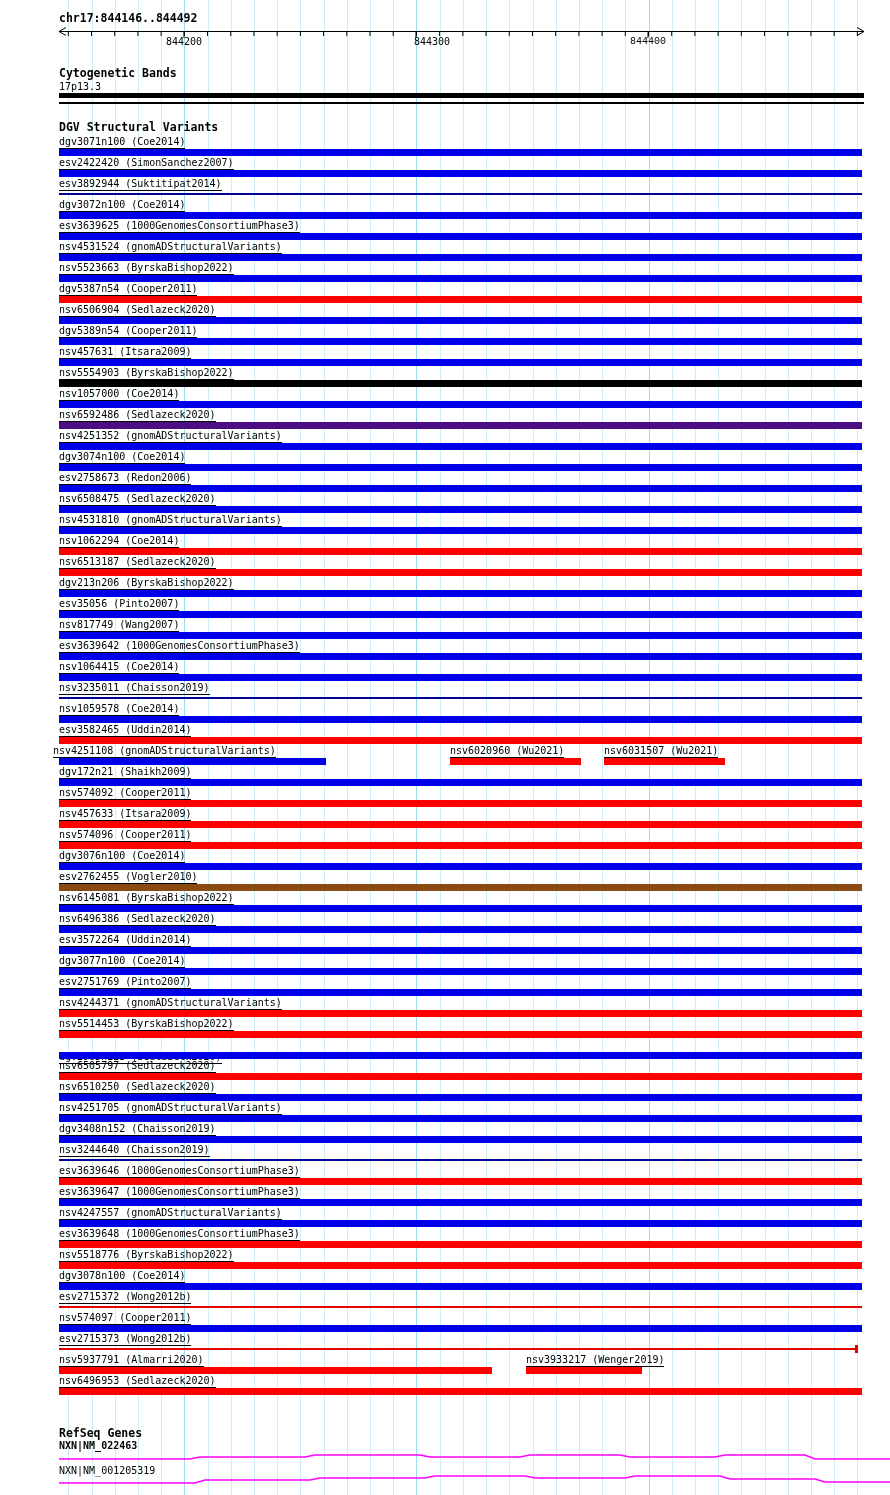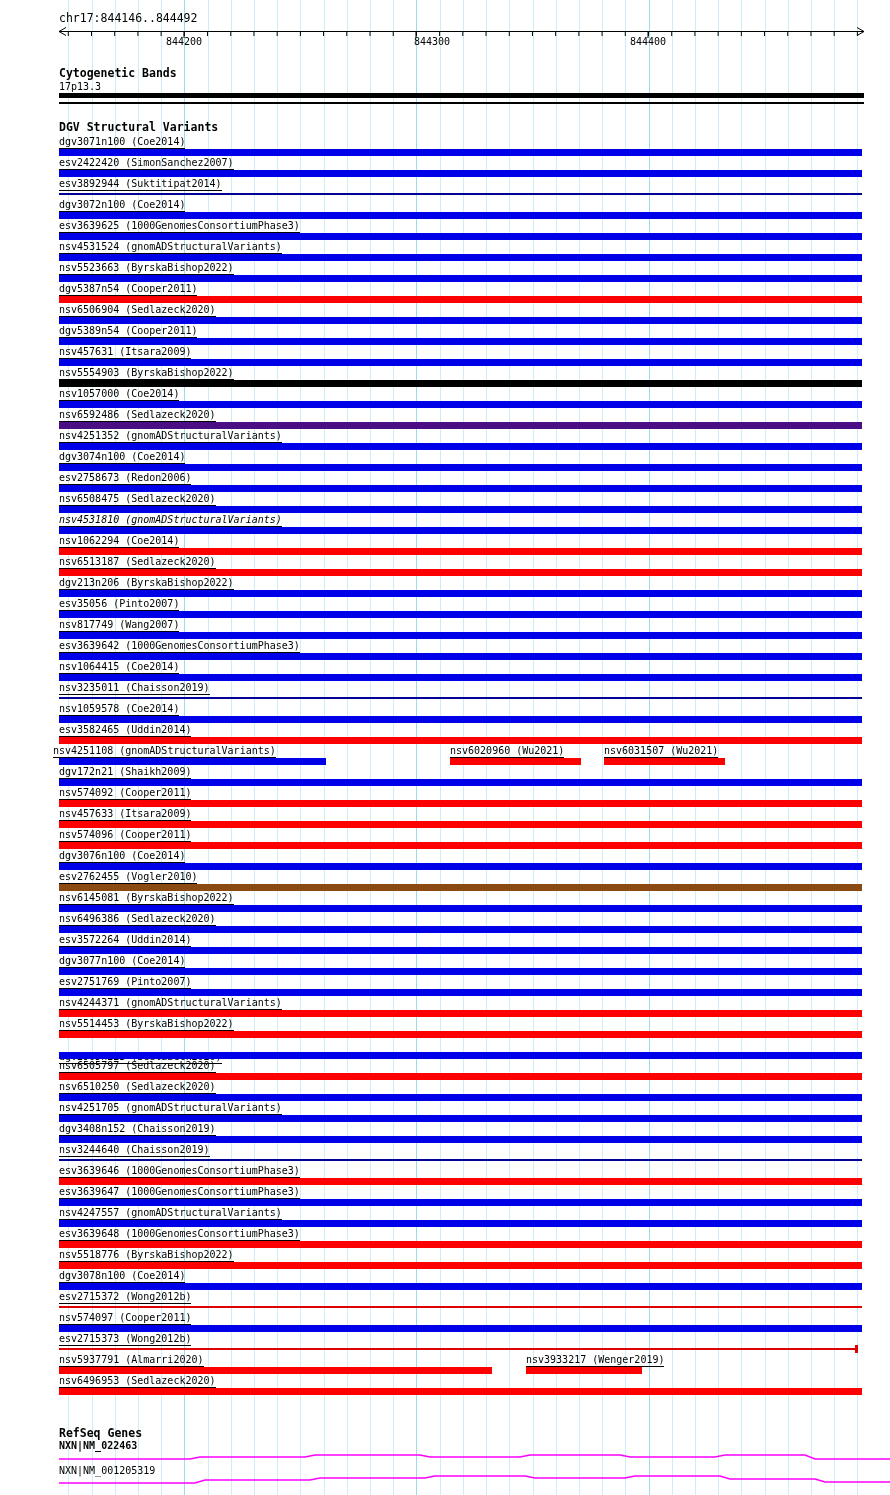--- a/index.html
+++ b/index.html
@@ -51,21 +51,21 @@
       <div class="grid-line" style="left: 694.9px; background: rgb(205, 238, 246);"></div>
       <div class="grid-line" style="left: 718.1px; background: rgb(205, 238, 246);"></div>
       <div class="grid-line" style="left: 741.3px; background: rgb(205, 238, 246);"></div>
       <div class="grid-line" style="left: 764.5px; background: rgb(205, 238, 246);"></div>
       <div class="grid-line" style="left: 787.7px; background: rgb(205, 238, 246);"></div>
       <div class="grid-line" style="left: 811px; background: rgb(205, 238, 246);"></div>
       <div class="grid-line" style="left: 834.2px; background: rgb(205, 238, 246);"></div>
       <div class="grid-line" style="left: 857.4px; background: rgb(205, 238, 246);"></div>
     </div>
 
-  <div class="heading" style="left:59px;top:12px;font-weight:normal;">chr17:844146..844492</div>
+  <div class="heading" style="left:59px;top:12px;font-weight:bold;">chr17:844146..844492</div>
 
   <svg id="ruler-svg" width="890" height="52">
       <line x1="59" y1="31.5" x2="864" y2="31.5" stroke="#000" stroke-width="1"></line>
       <line x1="59" y1="31.5" x2="66" y2="27.5" stroke="#000" stroke-width="1"></line>
       <line x1="59" y1="31.5" x2="66" y2="35.5" stroke="#000" stroke-width="1"></line>
       <line x1="864" y1="31.5" x2="857" y2="27.5" stroke="#000" stroke-width="1"></line>
       <line x1="864" y1="31.5" x2="857" y2="35.5" stroke="#000" stroke-width="1"></line>
       <line x1="68.3" y1="31.5" x2="68.3" y2="36" stroke="#000" stroke-width="1"></line>
       <line x1="91.508" y1="31.5" x2="91.508" y2="36" stroke="#000" stroke-width="1"></line>
       <line x1="114.716" y1="31.5" x2="114.716" y2="36" stroke="#000" stroke-width="1"></line>
@@ -101,21 +101,21 @@
       <line x1="810.9559999999999" y1="31.5" x2="810.9559999999999" y2="36" stroke="#000" stroke-width="1"></line>
       <line x1="834.1639999999999" y1="31.5" x2="834.1639999999999" y2="36" stroke="#000" stroke-width="1"></line>
       <line x1="857.3719999999998" y1="31.5" x2="857.3719999999998" y2="36" stroke="#000" stroke-width="1"></line>
       <line x1="184" y1="31.5" x2="184" y2="38" stroke="#000" stroke-width="1"></line>
       <line x1="416" y1="31.5" x2="416" y2="38" stroke="#000" stroke-width="1"></line>
       <line x1="648" y1="31.5" x2="648" y2="38" stroke="#000" stroke-width="1"></line>
     </svg>
   <div id="ruler-labels">
       <div class="tick-label" style="left: 184px; top: 36px;">844200</div>
       <div class="tick-label" style="left: 432px; top: 36px;">844300</div>
-      <div class="tick-label" style="left: 648px; top: 36px;">844400</div>
+      <div class="tick-label" style="left: 648px; top: 36px; font-family: Liberation Mono, monospace;">844400</div>
     </div>
 
   <div class="heading" style="left:59px;top:67px;">Cytogenetic Bands</div>
   <div class="plain-label" style="left:59px;top:81px;">17p13.3</div>
   <div class="bandbar" id="cyto-bar" style="left: 59px; top: 93px; width: 805px; height: 5px;"></div>
   <div class="bandbar" id="cyto-line" style="left: 59px; top: 102px; width: 805px; height: 2px;"></div>
 
   <div class="heading" style="left:59px;top:121px;">DGV Structural Variants</div>
   <div id="dgv-rows">
       <div class="vlabel" style="left: 59px; top: 136px;">dgv3071n100 (Coe2014)</div>
@@ -147,21 +147,21 @@
       <div class="vlabel" style="left: 59px; top: 409px;">nsv6592486 (Sedlazeck2020)</div>
       <div class="vbar" style="left: 59px; top: 422px; width: 803px; height: 7px; background: rgb(75, 14, 133);"></div>
       <div class="vlabel" style="left: 59px; top: 430px;">nsv4251352 (gnomADStructuralVariants)</div>
       <div class="vbar" style="left: 59px; top: 443px; width: 803px; height: 7px; background: rgb(0, 0, 232);"></div>
       <div class="vlabel" style="left: 59px; top: 451px;">dgv3074n100 (Coe2014)</div>
       <div class="vbar" style="left: 59px; top: 464px; width: 803px; height: 7px; background: rgb(0, 0, 232);"></div>
       <div class="vlabel" style="left: 59px; top: 472px;">esv2758673 (Redon2006)</div>
       <div class="vbar" style="left: 59px; top: 485px; width: 803px; height: 7px; background: rgb(0, 0, 232);"></div>
       <div class="vlabel" style="left: 59px; top: 493px;">nsv6508475 (Sedlazeck2020)</div>
       <div class="vbar" style="left: 59px; top: 506px; width: 803px; height: 7px; background: rgb(0, 0, 232);"></div>
-      <div class="vlabel" style="left: 59px; top: 514px; font-style: italic;">nsv4531810 (gnomADStructuralVariants)</div>
+      <div class="vlabel" style="left: 59px; top: 514px;">nsv4531810 (gnomADStructuralVariants)</div>
       <div class="vbar" style="left: 59px; top: 527px; width: 803px; height: 7px; background: rgb(0, 0, 232);"></div>
       <div class="vlabel" style="left: 59px; top: 535px;">nsv1062294 (Coe2014)</div>
       <div class="vbar" style="left: 59px; top: 548px; width: 803px; height: 7px; background: rgb(255, 0, 0);"></div>
       <div class="vlabel" style="left: 59px; top: 556px;">nsv6513187 (Sedlazeck2020)</div>
       <div class="vbar" style="left: 59px; top: 569px; width: 803px; height: 7px; background: rgb(255, 0, 0);"></div>
       <div class="vlabel" style="left: 59px; top: 577px;">dgv213n206 (ByrskaBishop2022)</div>
       <div class="vbar" style="left: 59px; top: 590px; width: 803px; height: 7px; background: rgb(0, 0, 232);"></div>
       <div class="vlabel" style="left: 59px; top: 598px;">esv35056 (Pinto2007)</div>
       <div class="vbar" style="left: 59px; top: 611px; width: 803px; height: 7px; background: rgb(0, 0, 232);"></div>
       <div class="vlabel" style="left: 59px; top: 619px;">nsv817749 (Wang2007)</div>

